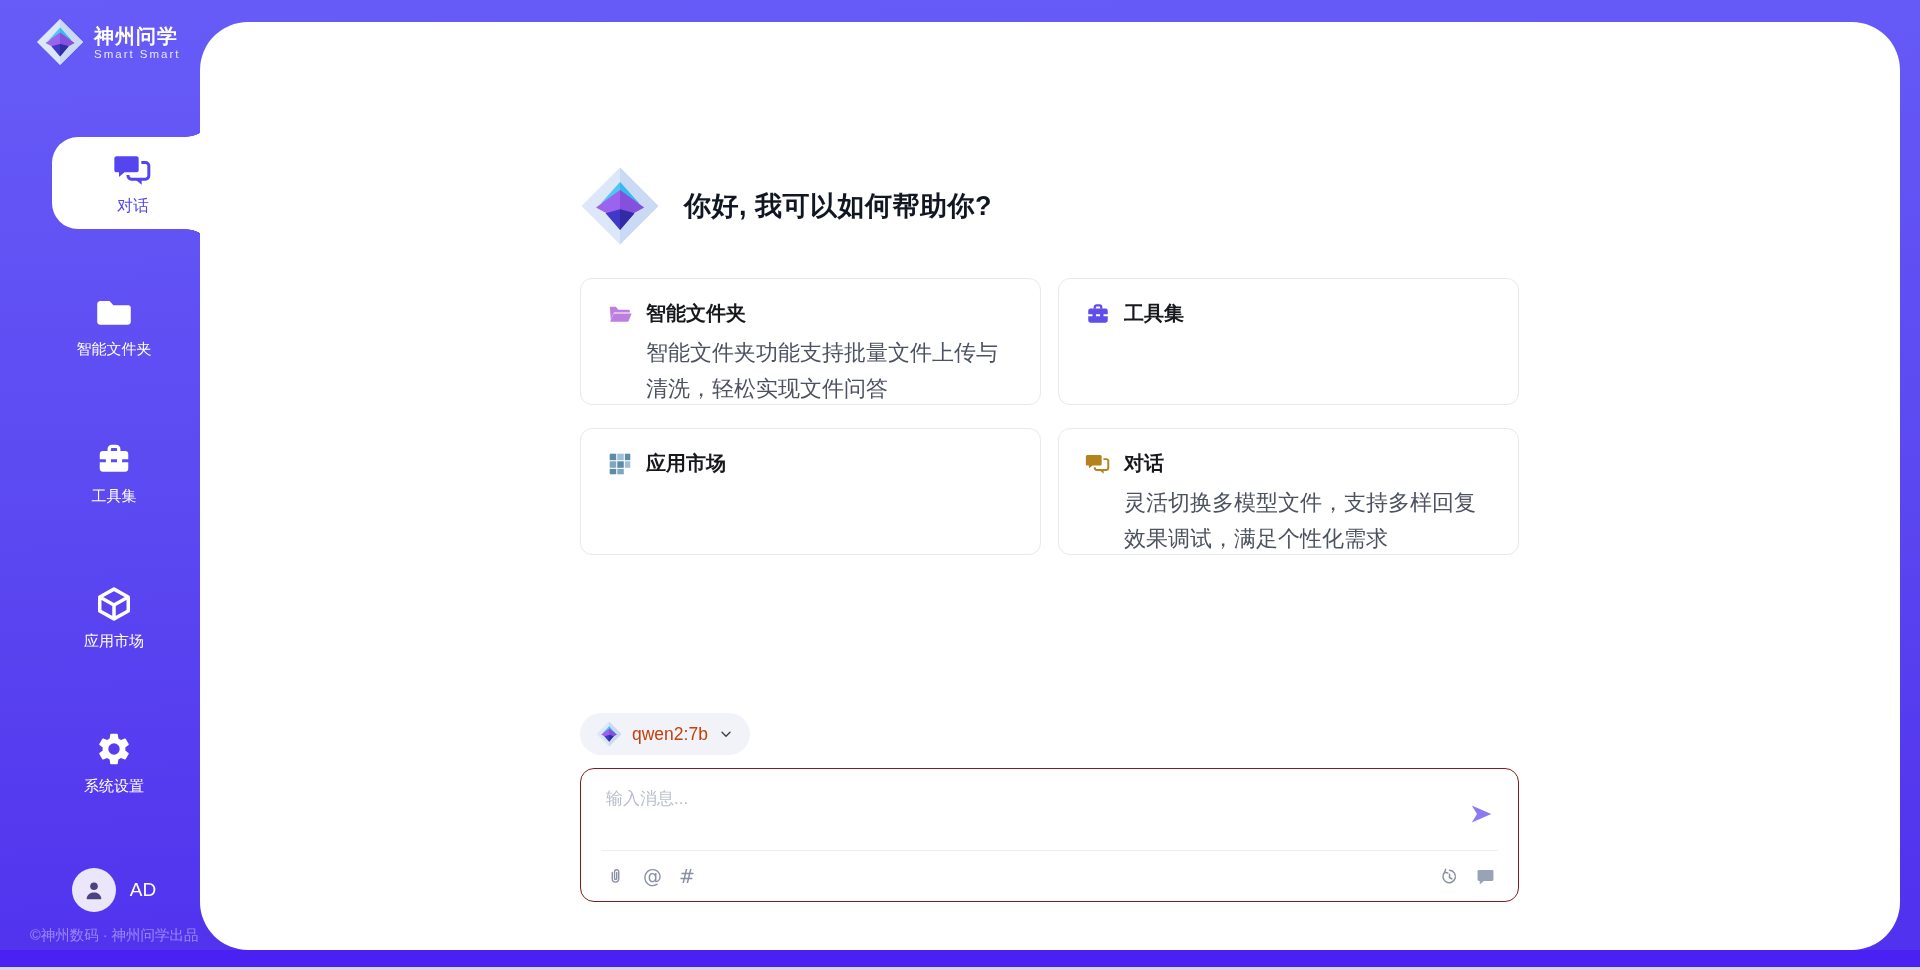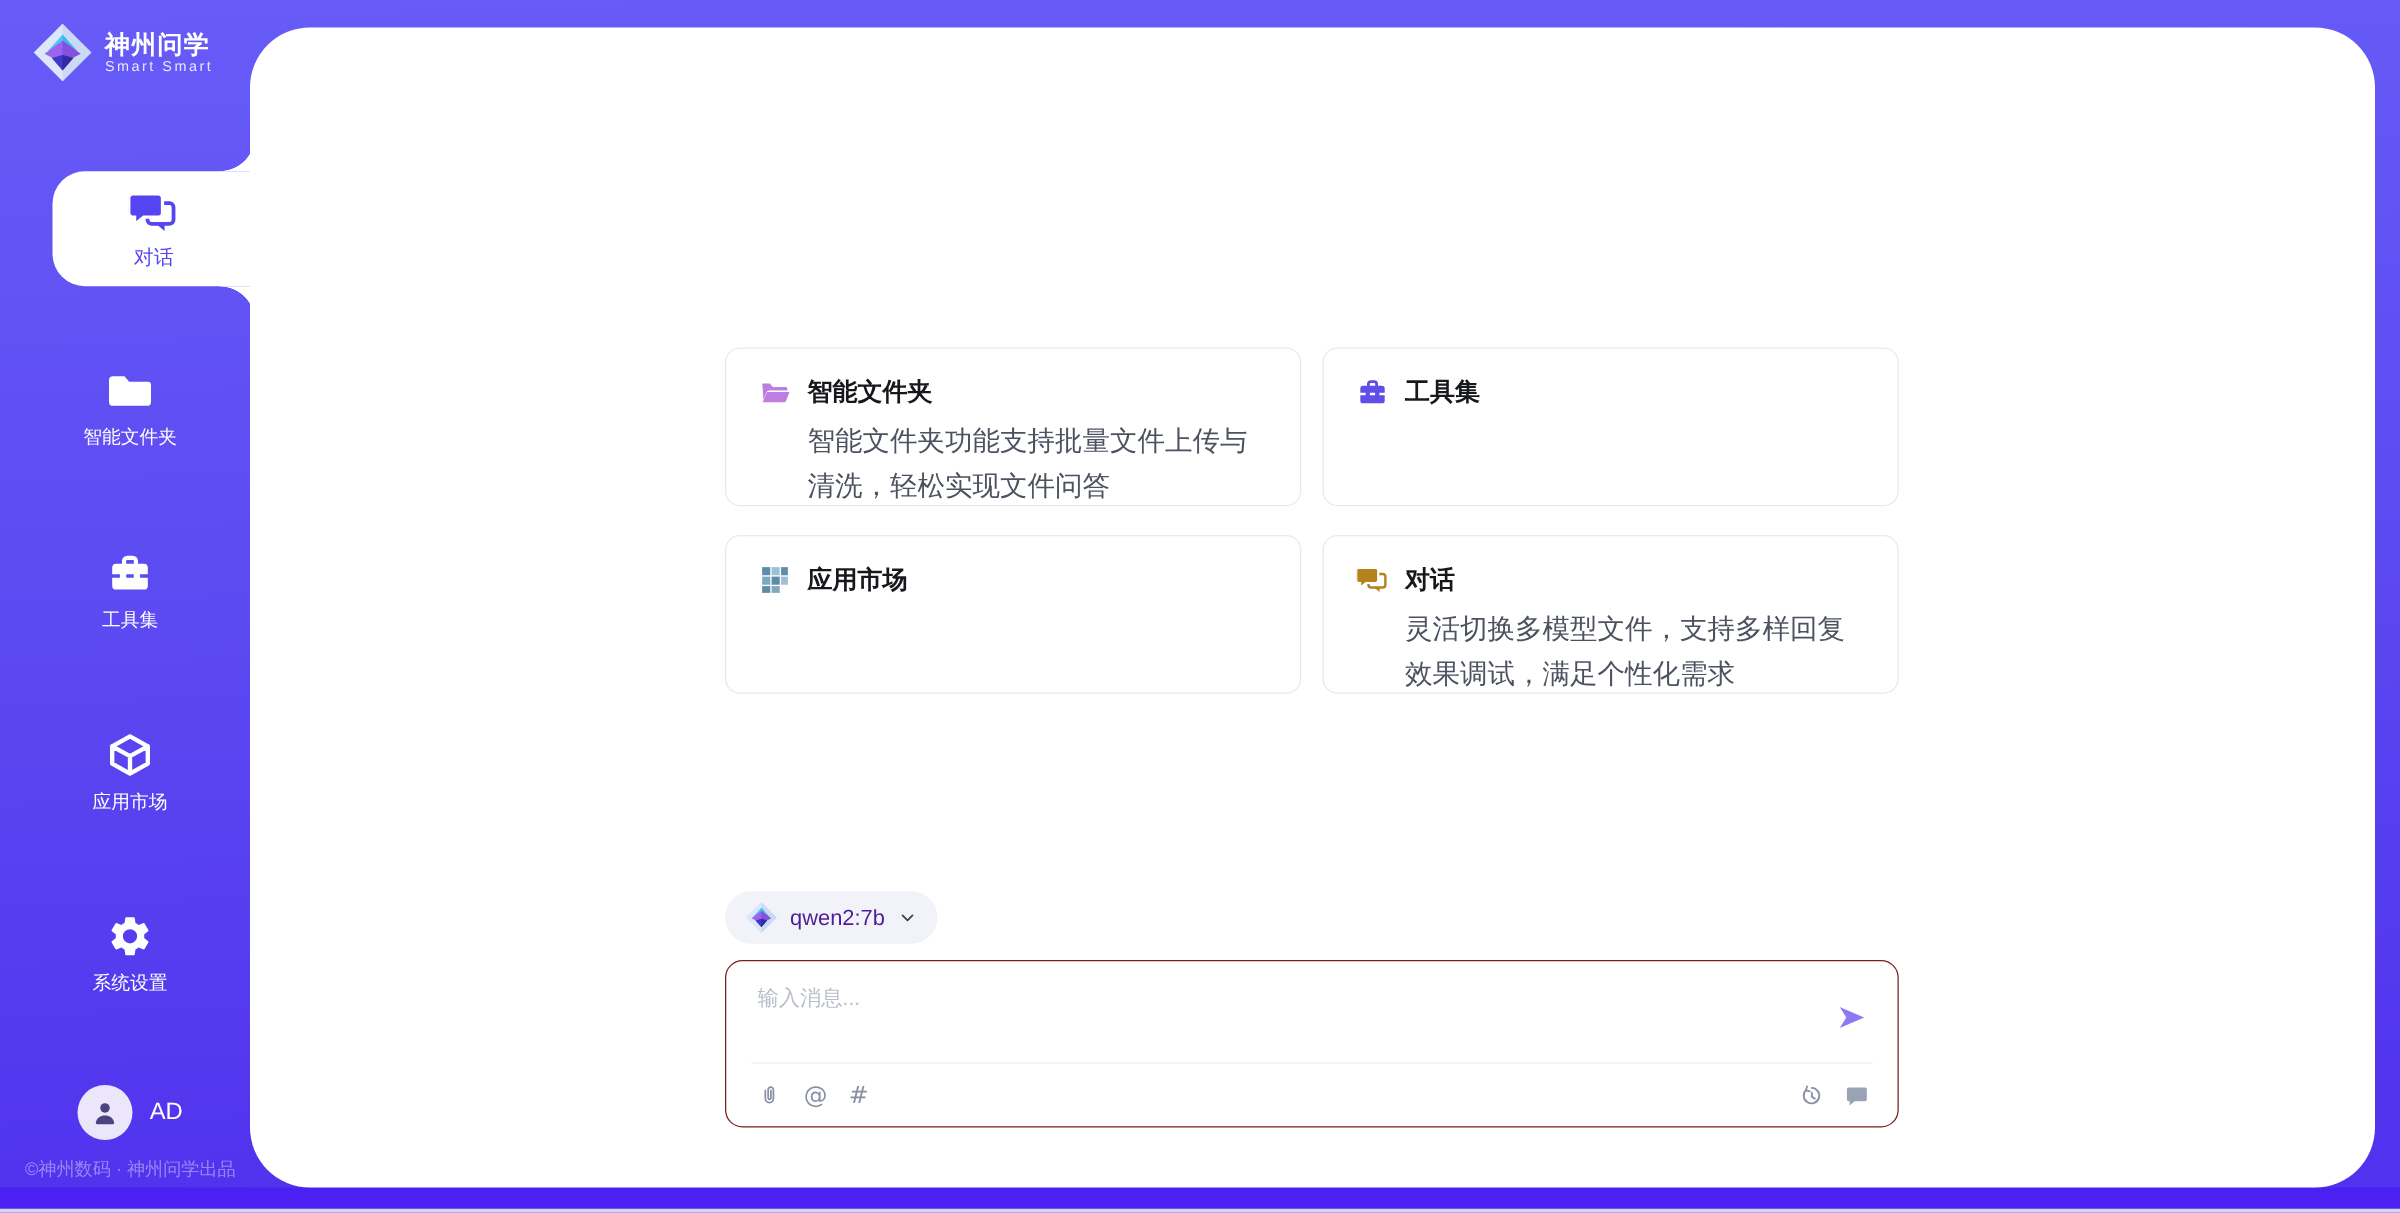--- a/index.html
+++ b/index.html
@@ -8,21 +8,21 @@
     font-family: "Liberation Sans", "DejaVu Sans", sans-serif;
     background: linear-gradient(178deg, #675CF8 0%, #5B48F1 52%, #5132EE 94%);
     position: relative;
   }
 
   
   .bottom-strip { position:absolute; left:0; right:0; bottom:3px; height:17px; background:#4B20F2; }
   .bottom-edge  { position:absolute; left:0; right:0; bottom:0; height:3px; background:#D6D7E6; }
 
   
-  .sidebar { position:absolute; left:4px; top:0; width:200px; height:684px; z-index:3; }
+  .sidebar { position:absolute; left:14px; top:0; width:200px; height:684px; z-index:3; }
 
   .brand { position:absolute; top:18px; left:22px; display:flex; align-items:center; gap:10px; }
   .brand svg { width:48px; height:48px; }
   .brand-name { color:#fff; font-size:20px; font-weight:700; letter-spacing:1px; line-height:1.15; }
   .brand-sub  { color:#E8E6FF; font-size:11.5px; letter-spacing:2px; }
 
   .nav-item { position:absolute; left:0; width:200px; display:flex; flex-direction:column; align-items:center; gap:9px; color:#fff; cursor:pointer; }
   .nav-item svg { width:38px; height:38px; }
   .nav-label { font-size:15px; color:#fff; }
 
@@ -70,21 +70,21 @@
   .fc-head svg { width:26px; height:26px; flex:0 0 auto; }
   .fc-title { font-size:20px; font-weight:700; color:#17181C; }
   .fc-desc { margin:8px 0 0 39px; width:360px; font-size:22px; line-height:1.62; color:#4C5260; }
 
   .model-pill {
     position:absolute; top:691px; left:0; height:42px; padding:0 16px;
     background:#F2F3F8; border-radius:21px;
     display:inline-flex; align-items:center; gap:10px; cursor:pointer;
   }
   .model-pill svg.gem { width:26px; height:30px; }
-  .model-name { font-size:17.5px; color:#4c1d95; }
+  .model-name { font-size:17.5px; color:#c2410c; }
   .model-pill .chev { width:16px; height:16px; }
 
   .composer {
     position:absolute; top:746px; left:0; width:939px; height:134px;
     border:1px solid #7f1d1d; border-radius:14px; background:#fff;
   }
   .composer textarea {
     position:absolute; top:18px; left:25px; width:840px; height:56px;
     border:none; outline:none; resize:none; background:transparent;
     font-family:inherit; font-size:17px; color:#333847;
@@ -184,20 +184,26 @@
     </span>
     <span class="user-name">AD</span>
   </div>
 
   <div class="side-footer">©神州数码 · 神州问学出品</div>
 </aside>
 
 <main class="main-card">
   <div class="content">
 
+    <div class="greeting">
+      <svg viewBox="0 0 100 100">
+          <use href="#gem"></use>
+        </svg>
+      <h1 class="greeting-title">你好, 我可以如何帮助你?</h1>
+    </div>
 
     <div class="cards-grid">
 
       <div class="feature-card">
         <div class="fc-head">
           <svg viewBox="0 0 24 24">
             <path d="M2.6 5.4 h5.6 l2.2 2.6 h9.4 a1.3 1.3 0 0 1 1.3 1.3 v1.2 h-13.4 a2.1 2.1 0 0 0 -2 1.4 l-2.2 5.6 z" fill="#BC7FDF"></path>
             <path d="M6.1 11.6 h16.6 l-2.6 6.6 a1.6 1.6 0 0 1 -1.5 1 H2.9 z" fill="#BC7FDF"></path>
           </svg>
           <span class="fc-title">智能文件夹</span>

